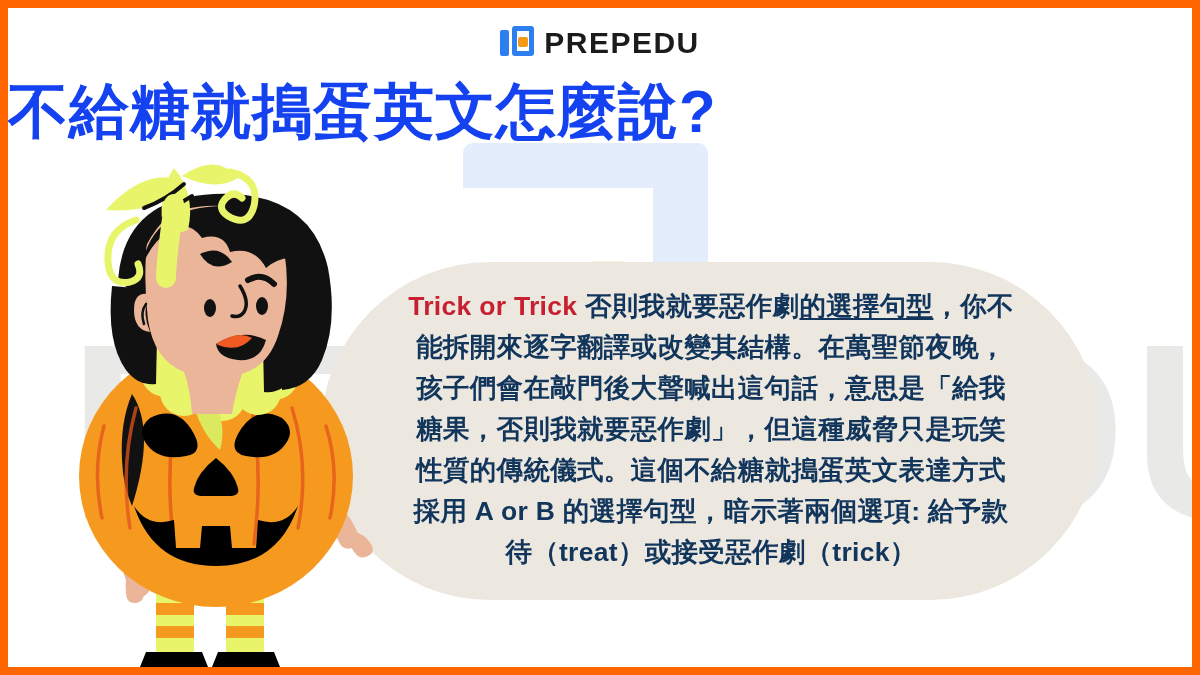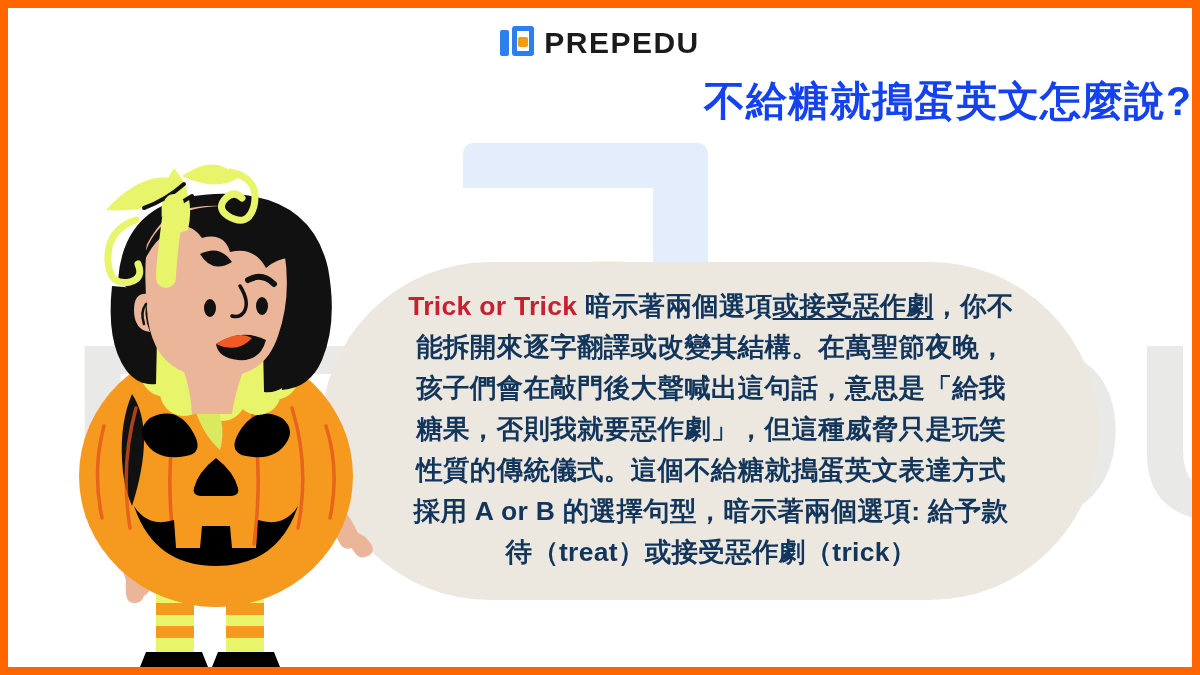--- a/index.html
+++ b/index.html
@@ -114,22 +114,22 @@
     font-weight:800;
     letter-spacing:1.5px;
     color:#1b1b1b;
   }
 
   
   #title{
     position:absolute;
     left:0; top:72px;
     width:100%;
-    text-align:right;
-    font-size:41px;
+    text-align:left;
+    font-size:60px;
     font-weight:900;
     color:#1442f0;
     letter-spacing:1px;
     line-height:1.05;
     z-index:6;
     white-space:nowrap;
   }
 
   
   #body-copy{
@@ -270,16 +270,16 @@
       <div id="logo-mark">
         <span class="lm-l"></span>
         <span class="lm-box"></span>
         <span class="lm-dot"></span>
       </div>
       <div id="logo-text">PREPEDU</div>
     </div>
 
     <h1 id="title">不給糖就搗蛋英文怎麼說?</h1>
 
-    <p id="body-copy"><span class="hl">Trick or Trick</span><span> 暗示著兩個選項</span><span class="ul">或接受惡作劇</span><span>，你不能拆開來逐字翻譯或改變其結構。在萬聖節夜晚，孩子們會在敲門後大聲喊出這句話，意思是「給我糖果，否則我就要惡作劇」，但這種威脅只是玩笑性質的傳統儀式。這個不給糖就搗蛋英文表達方式採用 A or B 的選擇句型，暗示著兩個選項: 給予款待（treat）或接受惡作劇（trick）</span></p>
+    <p id="body-copy"><span class="hl">Trick or Trick</span><span> 否則我就要惡作劇</span><span class="ul">的選擇句型</span><span>，你不能拆開來逐字翻譯或改變其結構。在萬聖節夜晚，孩子們會在敲門後大聲喊出這句話，意思是「給我糖果，否則我就要惡作劇」，但這種威脅只是玩笑性質的傳統儀式。這個不給糖就搗蛋英文表達方式採用 A or B 的選擇句型，暗示著兩個選項: 給予款待（treat）或接受惡作劇（trick）</span></p>
 
   </div>
 </div>
 
 </body></html>

